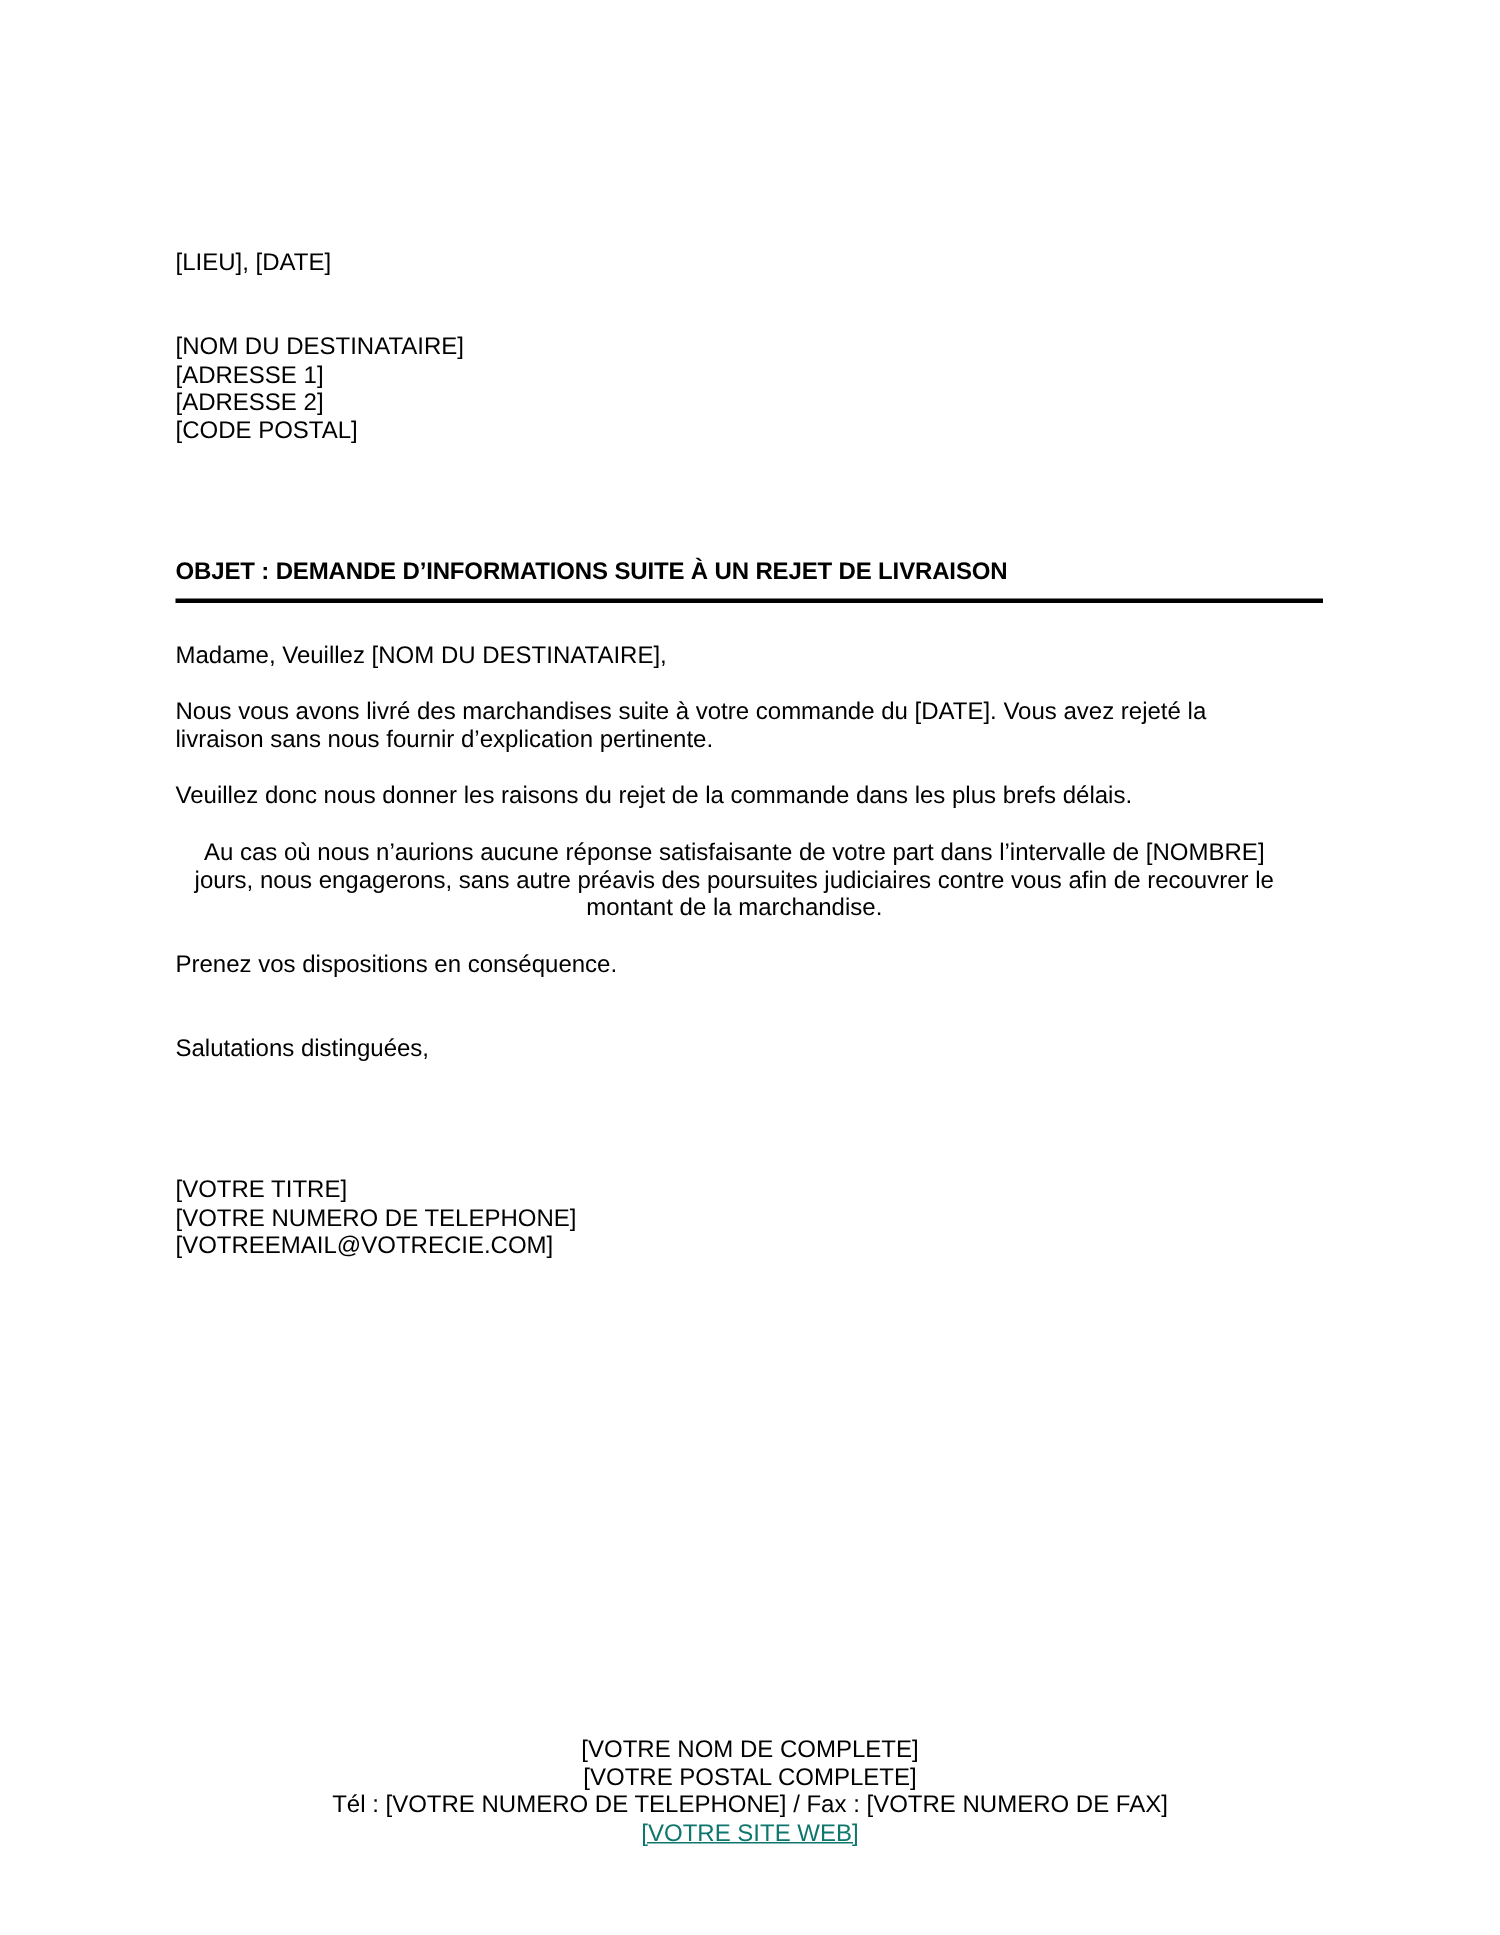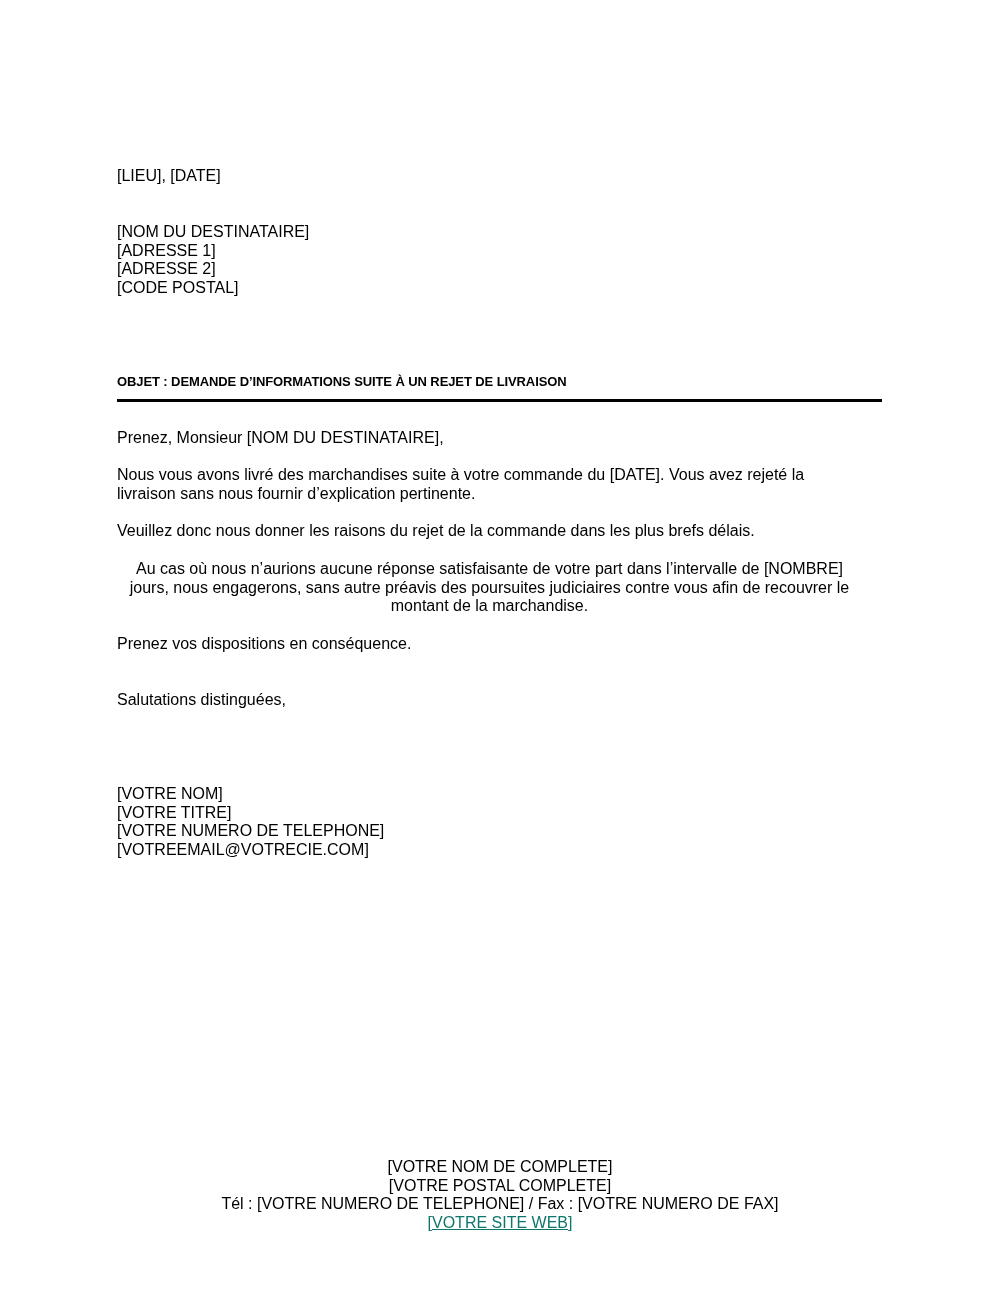--- a/index.html
+++ b/index.html
@@ -25,21 +25,21 @@
     }
     .block {
       position: absolute;
       left: 117px;
       width: 770px;
     }
     .line { display: block; white-space: nowrap; }
     .para { display: block; white-space: normal; }
     .subject {
       font-weight: bold;
-      font-size: 13px;
+      font-size: 16px;
       letter-spacing: -0.1px;
     }
     .rule {
       position: absolute;
       left: 117px;
       top: 399px;
       width: 765px;
       height: 3px;
       background: #000000;
     }
@@ -71,21 +71,21 @@
     <span class="line">[ADRESSE 2]</span>
     <span class="line">[CODE POSTAL]</span>
   </div>
 
   <div class="block subject" style="top:373px;">
     <span class="line">OBJET : DEMANDE D’INFORMATIONS SUITE À UN REJET DE LIVRAISON</span>
   </div>
   <div class="rule"></div>
 
   <div class="block" style="top:429px;">
-    <span class="line">Prenez, Monsieur [NOM DU DESTINATAIRE],</span>
+    <span class="line">Madame, Veuillez [NOM DU DESTINATAIRE],</span>
   </div>
 
   <div class="block" style="top:466px; width:720px;">
     <span class="para">Nous vous avons livré des marchandises suite à votre commande du [DATE]. Vous avez rejeté la livraison sans nous fournir d’explication pertinente.</span>
   </div>
 
   <div class="block" style="top:522px;">
     <span class="para">Veuillez donc nous donner les raisons du rejet de la commande dans les plus brefs délais.</span>
   </div>
 
@@ -95,21 +95,20 @@
 
   <div class="block" style="top:635px;">
     <span class="para">Prenez vos dispositions en conséquence.</span>
   </div>
 
   <div class="block" style="top:691px;">
     <span class="line">Salutations distinguées,</span>
   </div>
 
   <div class="block" style="top:785px;">
-    <span class="line">[VOTRE NOM]</span>
     <span class="line">[VOTRE TITRE]</span>
     <span class="line">[VOTRE NUMERO DE TELEPHONE]</span>
     <span class="line">[VOTREEMAIL@VOTRECIE.COM]</span>
   </div>
 
   <div class="footer">
     <span class="line">[VOTRE NOM DE COMPLETE]</span>
     <span class="line">[VOTRE POSTAL COMPLETE]</span>
     <span class="line">Tél : [VOTRE NUMERO DE TELEPHONE] / Fax : [VOTRE NUMERO DE FAX]</span>
     <span class="line"><a class="link" href="#">[VOTRE SITE WEB]</a></span>

